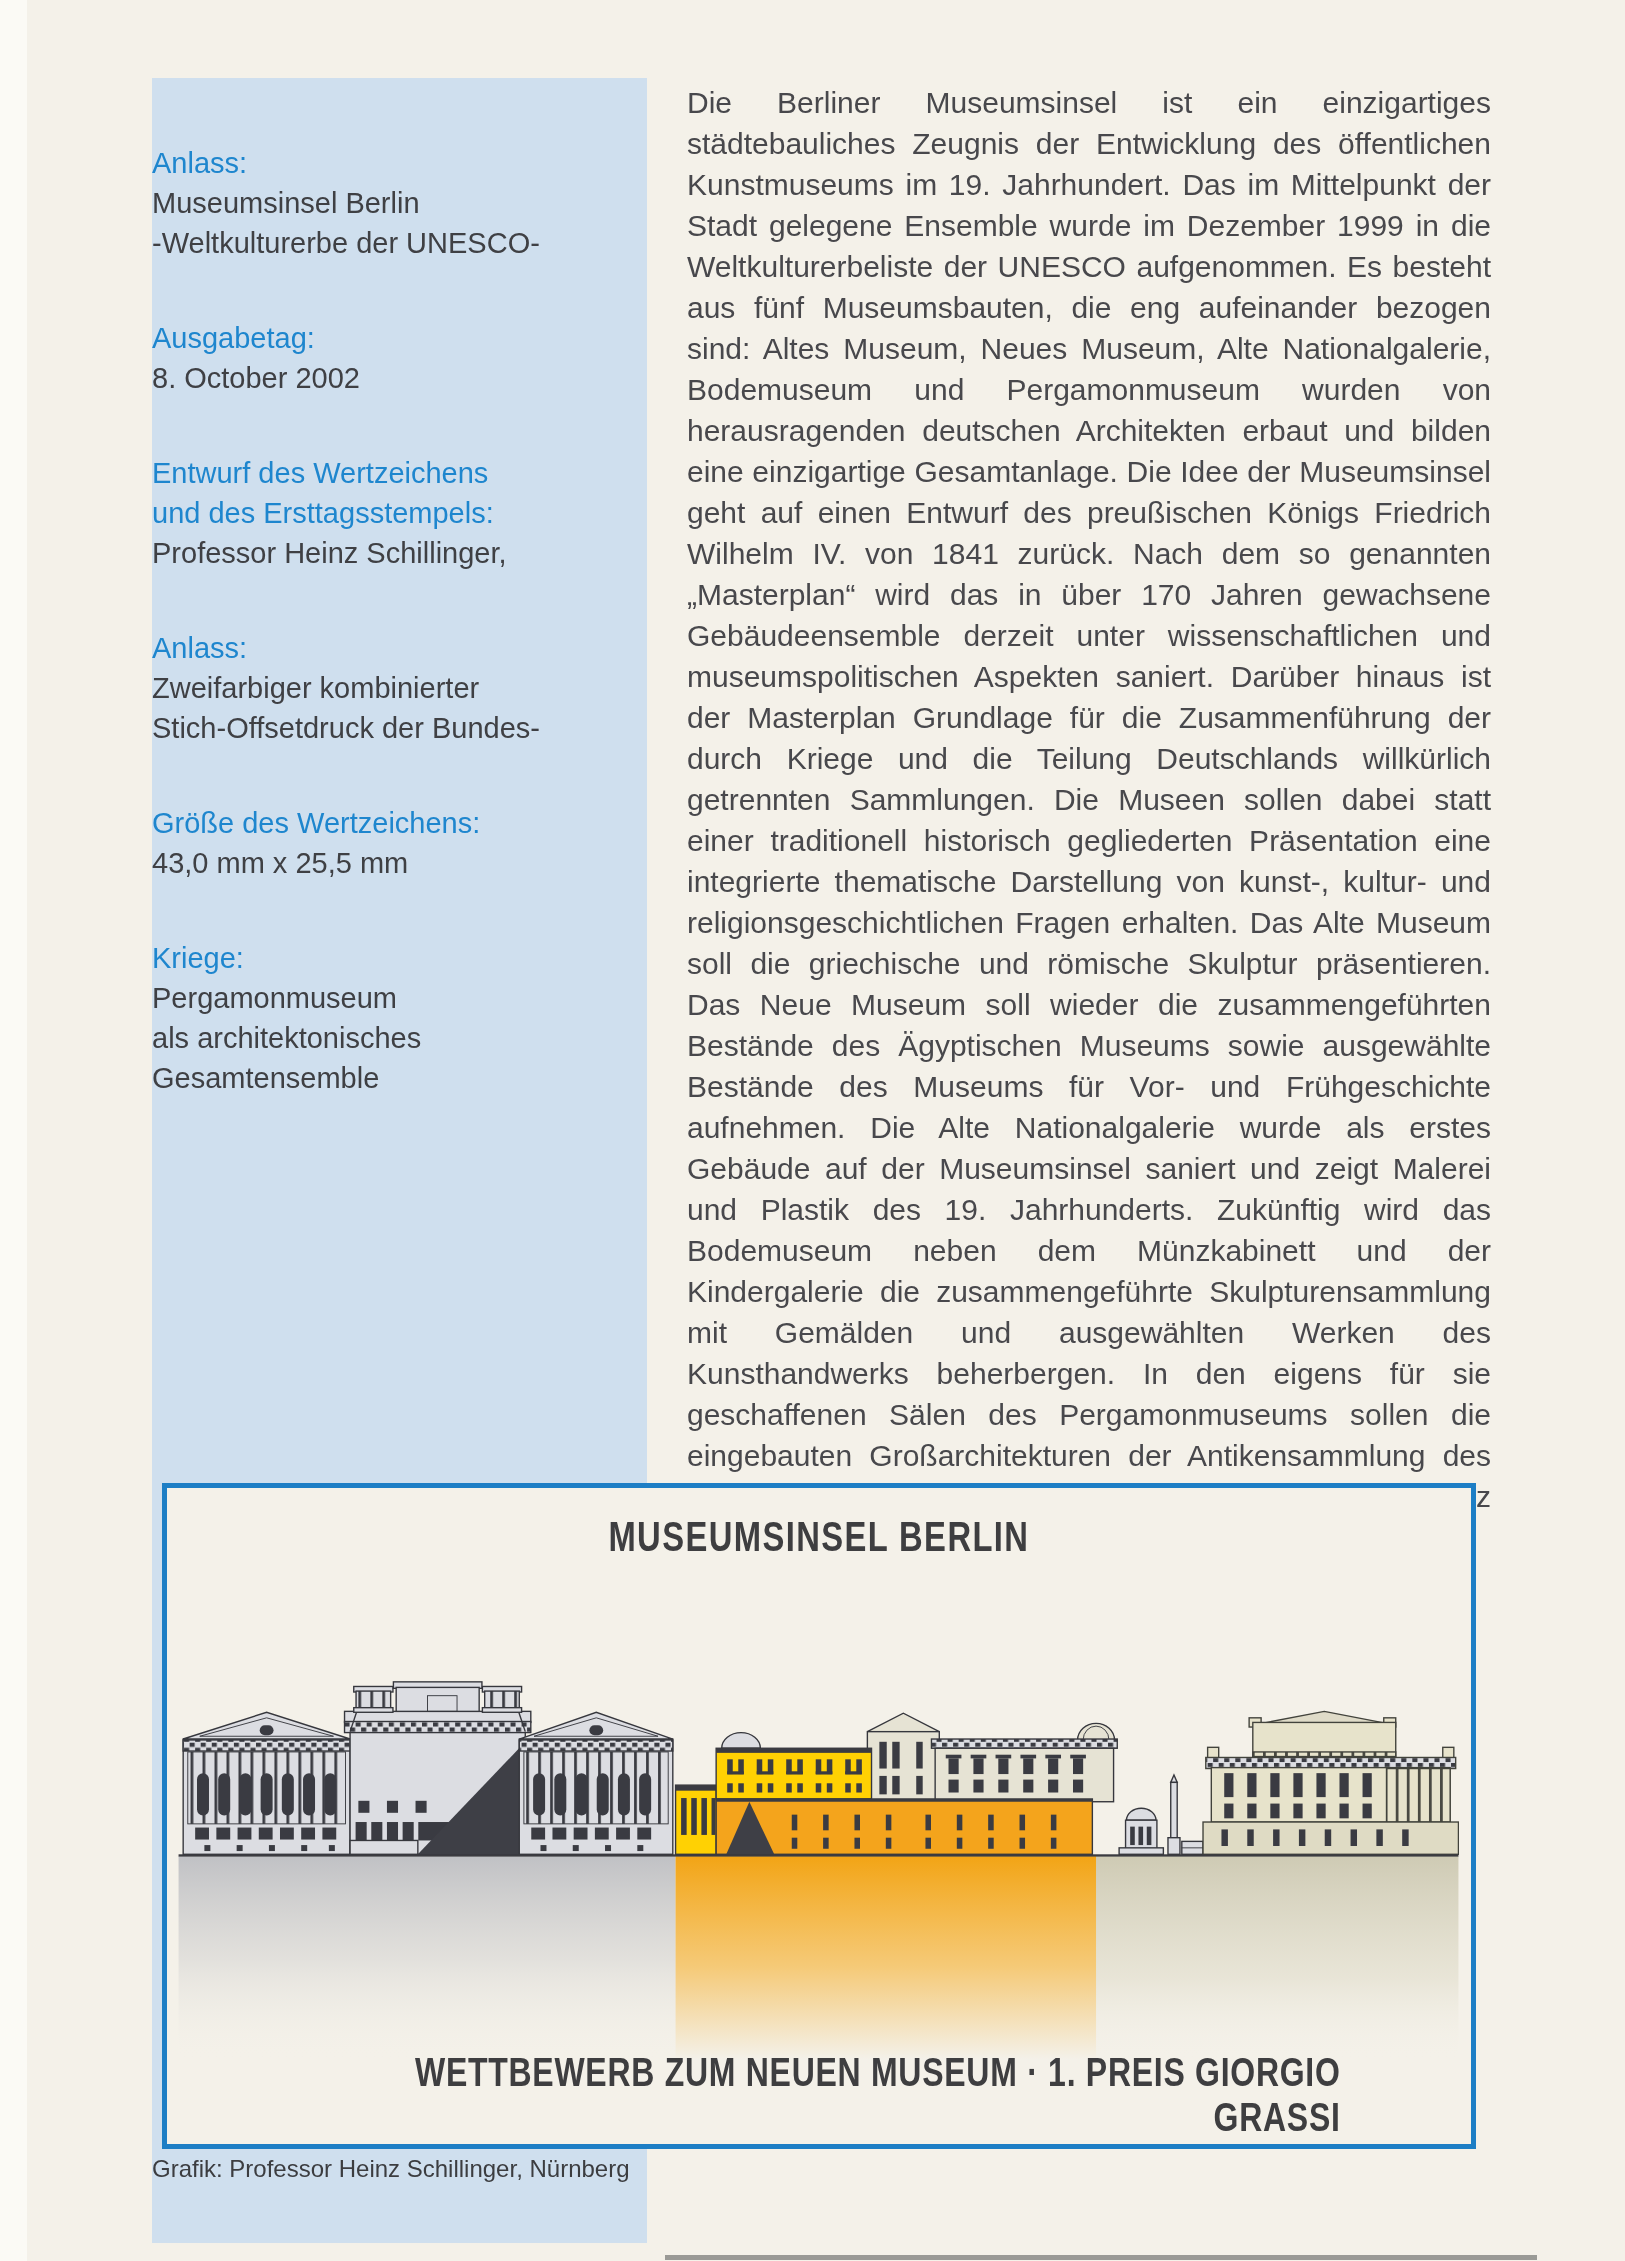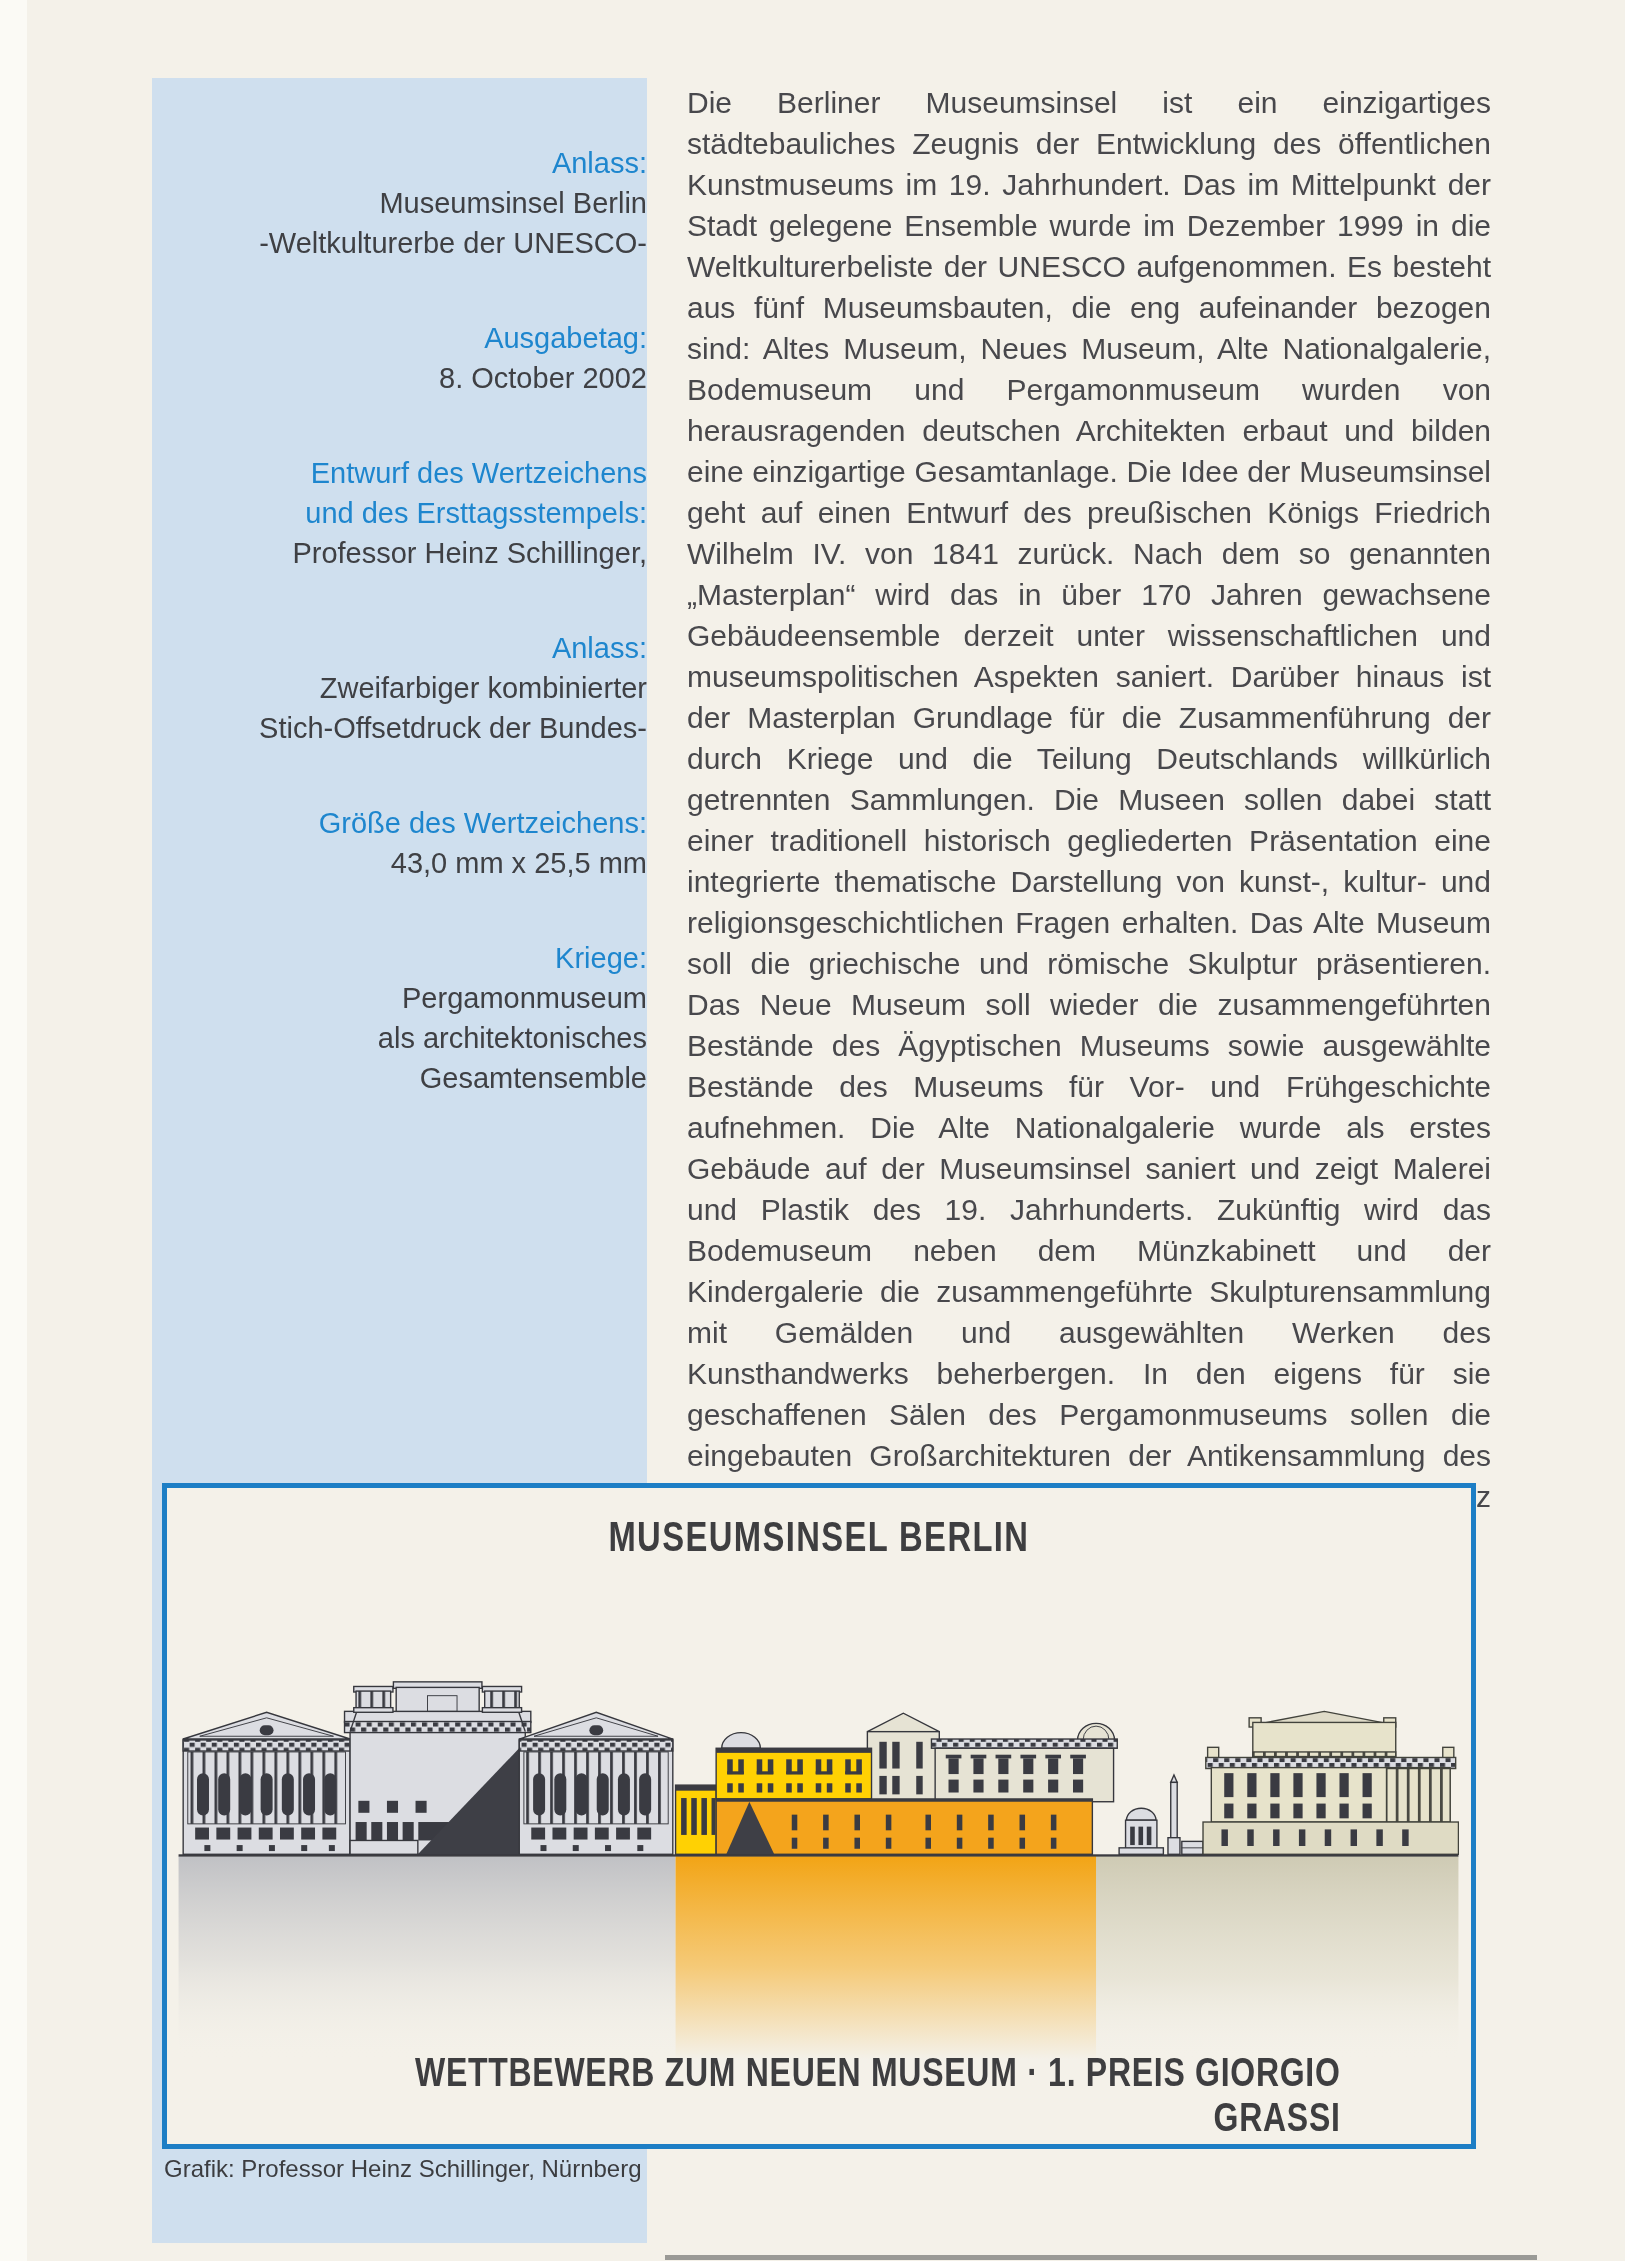--- a/index.html
+++ b/index.html
@@ -6,21 +6,21 @@
   body{
     width:1625px;height:2261px;position:relative;overflow:hidden;
     background:#f4f1e9;
     font-family:"Liberation Sans", sans-serif;
   }
   .scan-edge{position:absolute;left:0;top:0;width:27px;height:2261px;background:#fbfaf5;}
   .sidebar{
     position:absolute;left:152px;top:78px;width:495px;height:2165px;
     background:#cfdfee;
   }
-  .sidebar-inner{padding-top:65px;text-align:right;padding-left:48px;}
+  .sidebar-inner{padding-top:65px;text-align:left;}
   .side-group{margin-bottom:55px;}
   .side-heading{color:#1e86ce;font-size:29px;line-height:40px;}
   .side-line{color:#3f4044;font-size:29px;line-height:40px;}
   .article{
     position:absolute;left:687px;top:82px;width:804px;
     color:#48484c;font-size:30px;line-height:41px;
     text-align:justify;
   }
   .article p{margin:0;}
   .figure-frame{
@@ -32,21 +32,21 @@
     color:#3e3e40;font-size:42px;font-weight:bold;letter-spacing:1.8px;
   }
   .figure-title span{display:inline-block;transform:scaleX(0.78);}
   .figure-caption{
     position:absolute;left:0;top:562px;width:100%;text-align:right;
     color:#3e3e40;font-size:40px;font-weight:bold;letter-spacing:0.9px;
   }
   .figure-caption span{display:inline-block;transform:scaleX(0.80);}
   .illustration{position:absolute;left:11px;top:133px;}
   .credit{
-    position:absolute;left:164px;top:2154px;
+    position:absolute;left:152px;top:2154px;
     color:#3c3d40;font-size:24px;line-height:29px;
   }
   .bottom-scan-line{
     position:absolute;left:665px;top:2255px;width:872px;height:5.1px;
     background:#9a9a96;
   }
 </style>
 </head>
 <body>
 

